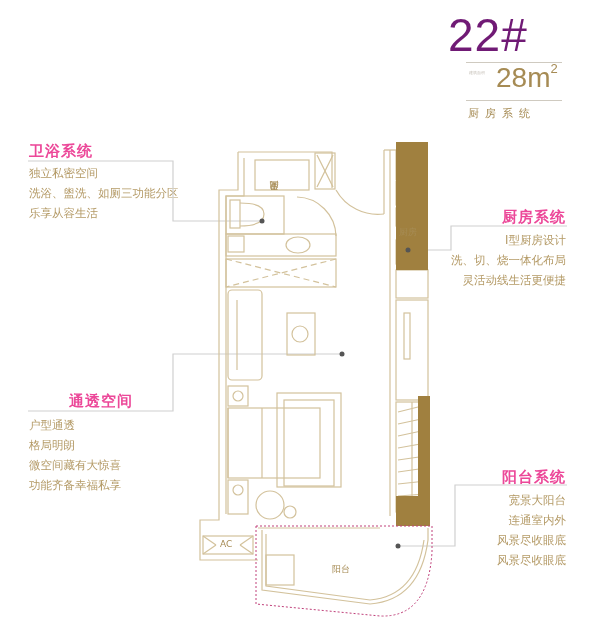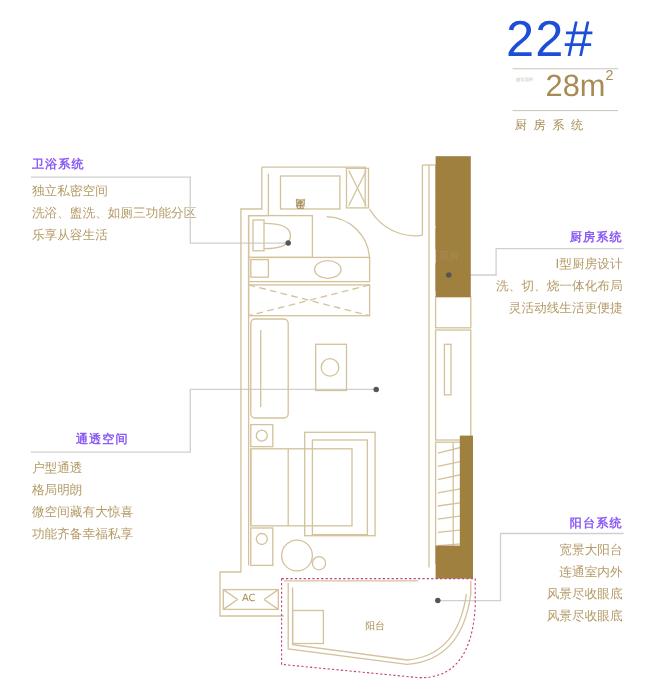--- a/index.html
+++ b/index.html
@@ -1,27 +1,27 @@
 <!DOCTYPE html>
 <html><head>
 <meta charset="utf-8">
 <style>
   html, body { margin:0; padding:0; }
   body { width:600px; height:632px; background:#ffffff; position:relative; overflow:hidden;
          font-family:"DejaVu Sans", sans-serif; }
   .abs { position:absolute; }
-  .unit-num { position:absolute; left:460px; top:12px; font-family:"Liberation Sans", sans-serif;
-              font-size:46px; color:#1d4ed8; letter-spacing:1px; line-height:1; }
+  .unit-num { position:absolute; left:448px; top:12px; font-family:"Liberation Sans", sans-serif;
+              font-size:46px; color:#701a75; letter-spacing:1px; line-height:1; }
   .hr { position:absolute; height:1px; background:#cfcac0; }
   .area-lbl { position:absolute; left:468px; top:70px; width:18px; font-size:4px; color:#c9c4bc; line-height:6px; text-align:center; }
   .area { position:absolute; left:496px; top:64px; font-family:"Liberation Sans", sans-serif; font-size:28px; color:#a68b54; line-height:1; }
   .area sup { font-size:13px; vertical-align:top; position:relative; top:-2px; }
   .subtitle { position:absolute; left:468px; top:106px; font-size:11px; color:#a68b54; letter-spacing:6px; }
 
-  .feat-title { position:absolute; font-size:11px; color:#8b5cf6; font-weight:bold; letter-spacing:1px; }
+  .feat-title { position:absolute; font-size:15px; color:#ec4899; font-weight:bold; letter-spacing:1px; }
   .feat-line { position:absolute; font-size:11.5px; color:#b49a66; line-height:20px; white-space:nowrap;text-align:right; }
   .right { text-align:right; }
   svg { position:absolute; left:0; top:0; }
 </style>
 </head>
 <body>
 
 <div class="unit-num">22#</div>
 <div class="hr" style="left:466px; top:62px; width:96px;"></div>
 <div class="area-lbl">建筑面积</div>

